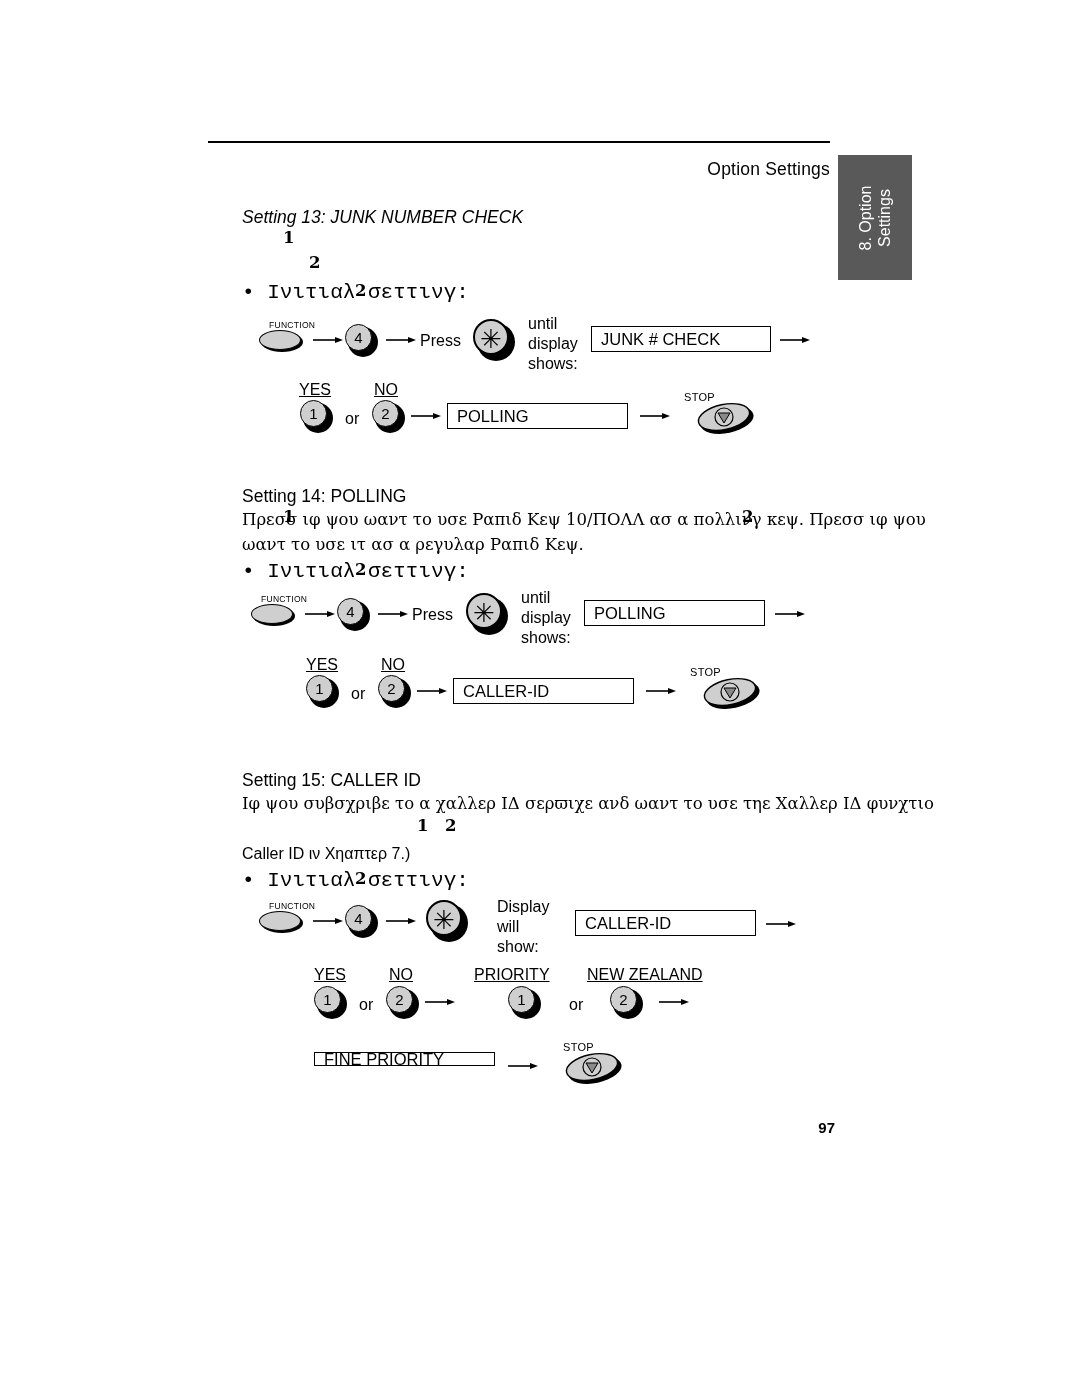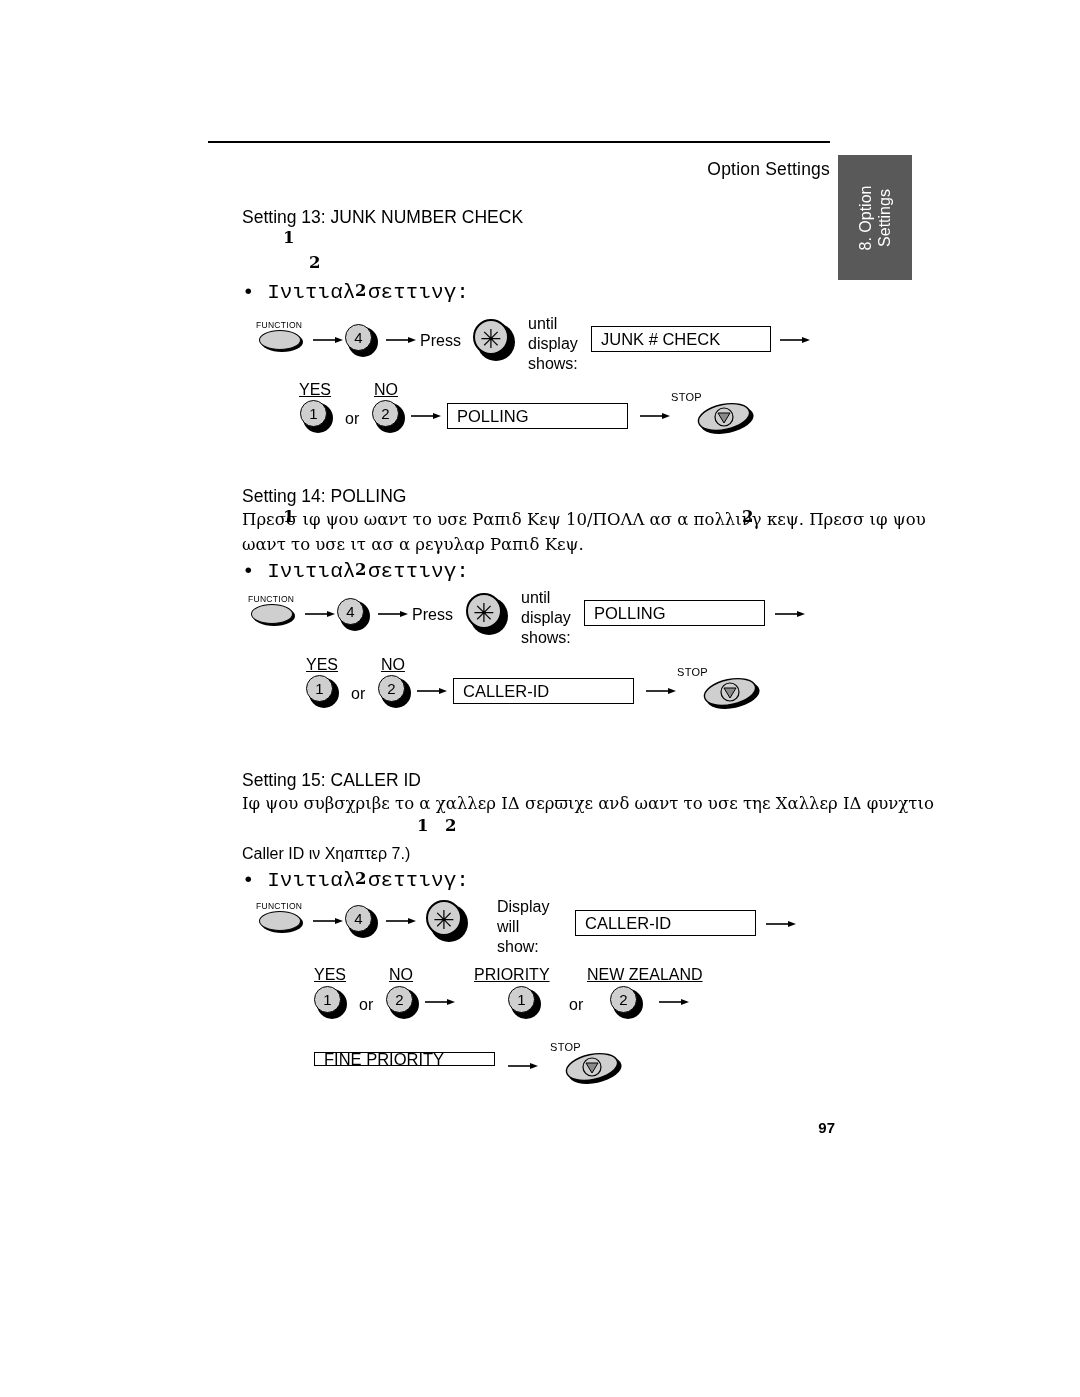--- a/index.html
+++ b/index.html
@@ -179,20 +179,21 @@
     border-radius: 50%;
     background: #cfcfcf;
     border: 1.4px solid #000;
     box-sizing: border-box;
   }
   .btn-label-tiny {
     position: absolute;
     font-size: 8.5px;
     letter-spacing: 0.3px;
     white-space: nowrap;
+    margin-left: 13px;
   }
 
   .btn-stop {
     position: absolute;
     width: 62px;
     height: 34px;
   }
   .btn-stop svg { position: absolute; left: 0; top: 0; }
 
   .arrow {
@@ -248,21 +249,21 @@
   <div class="header-rule"></div>
   <div class="header-title">Option Settings</div>
 
   <div class="side-tab">
     <div class="side-tab-text">
       <div>8. Option</div>
       <div>Settings</div>
     </div>
   </div>
 
-  <div class="sec-title" style="left:242px; top:207px;">Setting 13: JUNK NUMBER CHECK</div>
+  <div class="sec-title" style="left:242px; top:207px;font-style:italic;">Setting 13: JUNK NUMBER CHECK</div>
 
   <div class="overlap-word" style="left:283px; top:228px; font-weight:bold;">1</div>
   <div class="overlap-word" style="left:309px; top:253px; font-weight:bold;">2</div>
 
   <div class="bullet-line" style="left:242px; top:281px;">• Ινιτιαλ σεττινγ:</div>
   <div class="overlap-word" style="left:355px; top:281px; font-weight:bold;">2</div>
 
   <div class="btn-label-tiny" style="left:256px; top:320px;">FUNCTION</div>
   <div class="btn-function" style="left:259px; top:330px;">
     <div class="shadow"></div>

